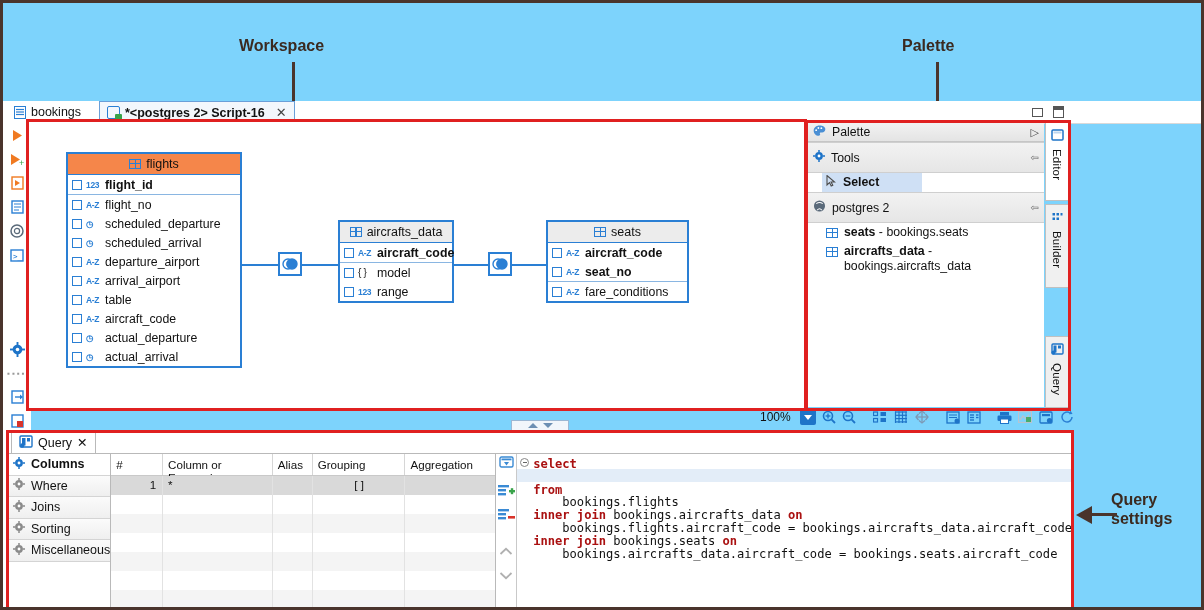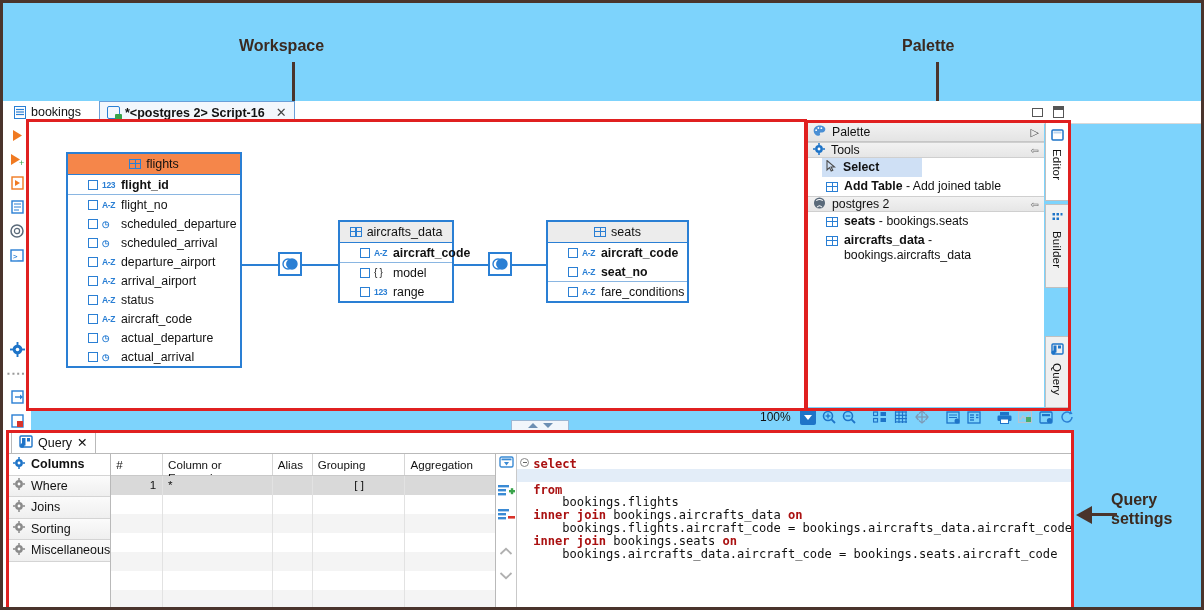--- a/index.html
+++ b/index.html
@@ -62,21 +62,21 @@
 
   .dbtable { position:absolute; border:2px solid #2a7fd4; background:#fff; }
   .dbtable .thead {
     height:21px; display:flex; align-items:center; justify-content:center; gap:5px;
     font-size:12.5px; color:#111; border-bottom:1px solid #2a7fd4;
   }
   .dbtable.sel .thead { background:#f5864a; }
   .dbtable .thead.plain { background:#ececec; }
   .dbtable .rowgrp { border-bottom:1px solid #8ab6e2; }
   .dbtable .trow {
-    height:19px; display:flex; align-items:center; gap:4px; padding-left:20px;
+    height:19px; display:flex; align-items:center; gap:4px; padding-left:4px;
     font-size:12.3px; color:#111; white-space:nowrap;
   }
   .dbtable .trow.bold { font-weight:bold; }
   .cbx { width:10px; height:10px; border:1.6px solid #2a7fd4; background:#fff; flex:none; }
   .ty { font-size:8.5px; font-weight:bold; color:#2a7fd4; width:15px; flex:none; letter-spacing:-.3px;}
   .ty.brc { color:#222; font-size:10px; font-weight:normal; }
 
   .gridicon { display:inline-block; width:12px; height:10px; border:1.4px solid #2a7fd4; position:relative; flex:none;}
   .gridicon:before { content:""; position:absolute; left:0; right:0; top:3px; height:1.4px; background:#2a7fd4; }
   .gridicon:after  { content:""; position:absolute; top:0; bottom:0; left:4.5px; width:1.4px; background:#2a7fd4; }
@@ -88,21 +88,21 @@
   .connline { position:absolute; height:2px; background:#2a7fd4; }
 
   
   .palette { position:absolute; left:805px; top:120px; width:236px; height:284px; background:#fff; }
   .pal-head {
     height:19px; display:flex; align-items:center; gap:6px; padding:0 5px;
     background:linear-gradient(#f2f2f2,#e4e4e4); border-bottom:1px solid #c6c6c6;
     font-size:12.3px; color:#111;
   }
   .pal-sec {
-    height:16px; display:flex; align-items:center; gap:6px; padding:0 5px;
+    height:31px; display:flex; align-items:center; gap:6px; padding:0 5px;
     background:linear-gradient(#f2f2f2,#e6e6e6); border-top:1px solid #cfcfcf; border-bottom:1px solid #cfcfcf;
     font-size:12.3px; color:#111;
   }
   .pal-item {
     min-height:19px; display:flex; align-items:flex-start; gap:6px; padding:2px 6px 2px 18px;
     font-size:12.3px; color:#111;
   }
   .pal-item.selected { background:#cfe0f5; }
   .pal-item b { font-weight:bold; }
   .spacer { flex:1; }
@@ -340,21 +340,21 @@
             <span>departure_airport</span>
           </div>
         <div class="trow">
             <span class="cbx"></span>
             <span class="ty">A-Z</span>
             <span>arrival_airport</span>
           </div>
         <div class="trow">
             <span class="cbx"></span>
             <span class="ty">A-Z</span>
-            <span>status</span>
+            <span>table</span>
           </div>
         <div class="trow">
             <span class="cbx"></span>
             <span class="ty">A-Z</span>
             <span>aircraft_code</span>
           </div>
         <div class="trow">
             <span class="cbx"></span>
             <span class="ty">◷</span>
             <span>actual_departure</span>
@@ -575,24 +575,20 @@
       <span style="font-size:10px;color:#666;">⇦</span>
     </div>
 
     <div class="pal-item selected" style="width:100px;margin-left:14px;padding-left:4px;">
       <span>
         <svg width="11" height="12">
             <polygon points="1,0.5 1,10 3.5,7.6 5.2,11 6.8,10.2 5.1,7 8.5,7" fill="none" stroke="#4d4d4d" stroke-width="1.1"></polygon>
           </svg>
       </span>
       <b>Select</b>
-    </div>
-    <div class="pal-item">
-      <span class="gridicon" style="margin-top:3px;"></span>
-      <span><b>Add Table</b><span> - Add joined table</span></span>
     </div>
 
     <div class="pal-sec">
       <span>
         <svg width="13" height="12" viewBox="0 0 14 13">
             <ellipse cx="7" cy="6.5" rx="6" ry="6" fill="#5a6a7a"></ellipse>
             <path d="M3.5 4 Q7 1.5 10.5 4" stroke="#fff" stroke-width="1.1" fill="none"></path>
             <path d="M4.5 11 Q7 8 9.5 11" stroke="#fff" stroke-width="1.1" fill="none"></path>
           </svg>
       </span>

